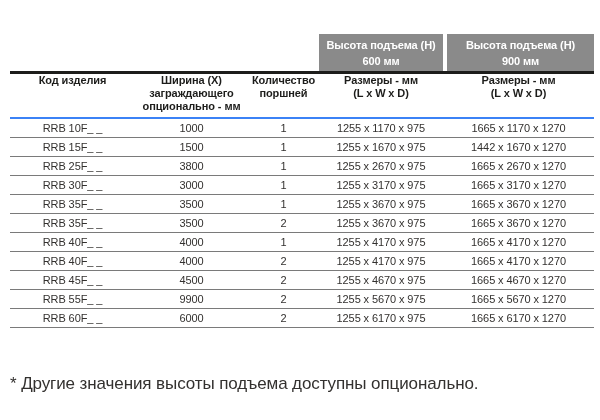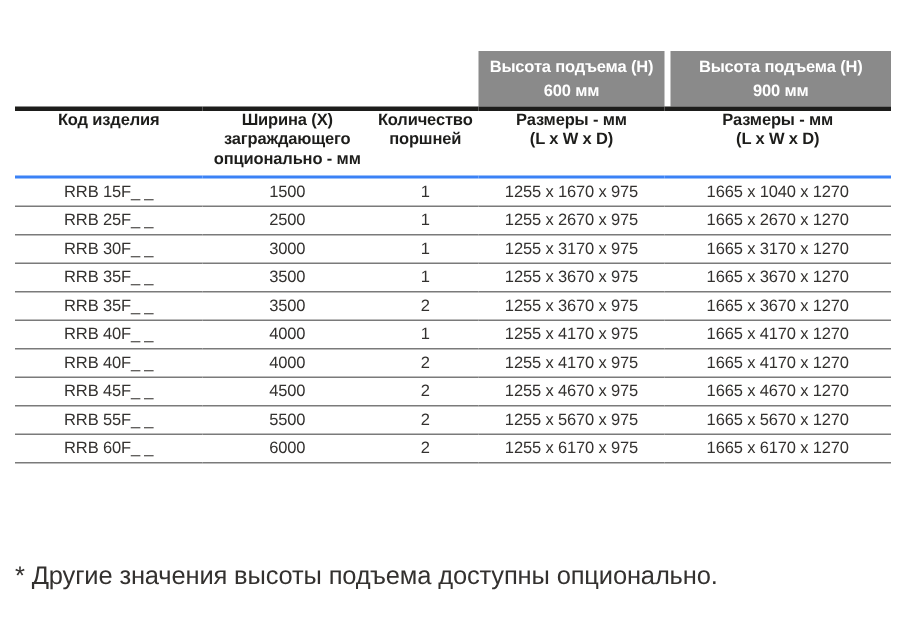--- a/index.html
+++ b/index.html
@@ -127,29 +127,36 @@
         <div>Размеры - мм</div>
         <div>(L x W x D)</div>
       </td>
       <td>
         <div>Размеры - мм</div>
         <div>(L x W x D)</div>
       </td>
     </tr>
 
     <tr class="data-row">
+      <td>RRB 10F_ _</td>
+      <td>1000</td>
+      <td>1</td>
+      <td>1255 x 1170 x 975</td>
+      <td>1665 x 1170 x 1270</td>
+    </tr>
+    <tr class="data-row">
       <td>RRB 15F_ _</td>
       <td>1500</td>
       <td>1</td>
       <td>1255 x 1670 x 975</td>
-      <td>1665 x 1040 x 1270</td>
+      <td>1442 x 1670 x 1270</td>
     </tr>
     <tr class="data-row">
       <td>RRB 25F_ _</td>
-      <td>2500</td>
+      <td>3800</td>
       <td>1</td>
       <td>1255 x 2670 x 975</td>
       <td>1665 x 2670 x 1270</td>
     </tr>
     <tr class="data-row">
       <td>RRB 30F_ _</td>
       <td>3000</td>
       <td>1</td>
       <td>1255 x 3170 x 975</td>
       <td>1665 x 3170 x 1270</td>
@@ -184,21 +191,21 @@
     </tr>
     <tr class="data-row">
       <td>RRB 45F_ _</td>
       <td>4500</td>
       <td>2</td>
       <td>1255 x 4670 x 975</td>
       <td>1665 x 4670 x 1270</td>
     </tr>
     <tr class="data-row">
       <td>RRB 55F_ _</td>
-      <td>5500</td>
+      <td>9900</td>
       <td>2</td>
       <td>1255 x 5670 x 975</td>
       <td>1665 x 5670 x 1270</td>
     </tr>
     <tr class="data-row">
       <td>RRB 60F_ _</td>
       <td>6000</td>
       <td>2</td>
       <td>1255 x 6170 x 975</td>
       <td>1665 x 6170 x 1270</td>

